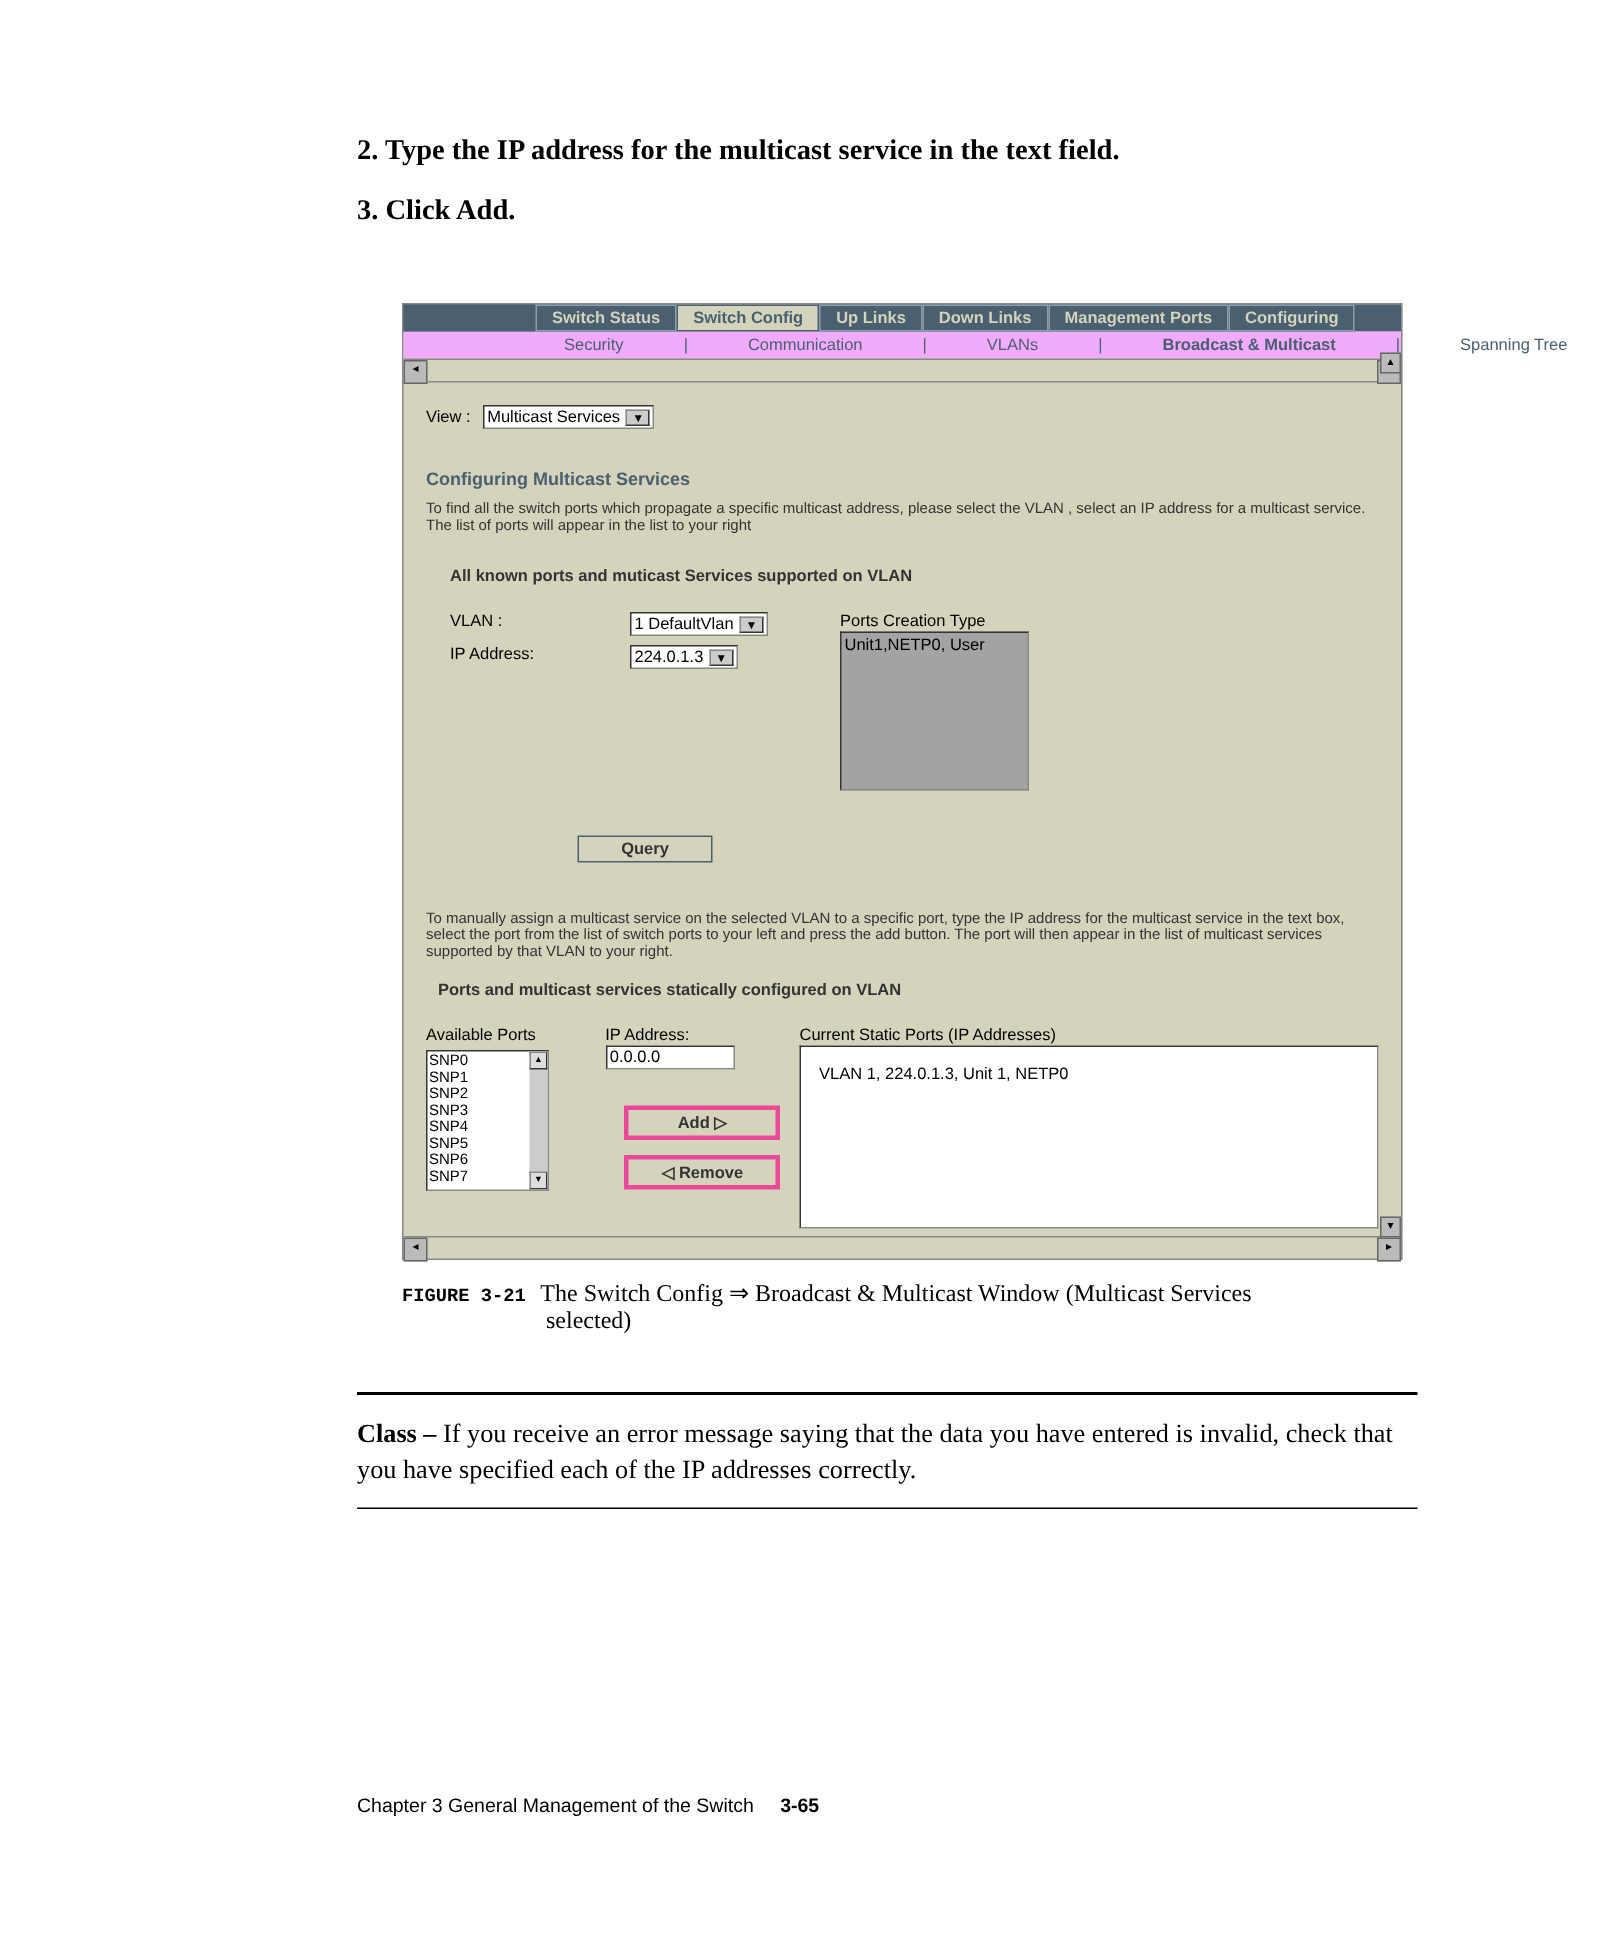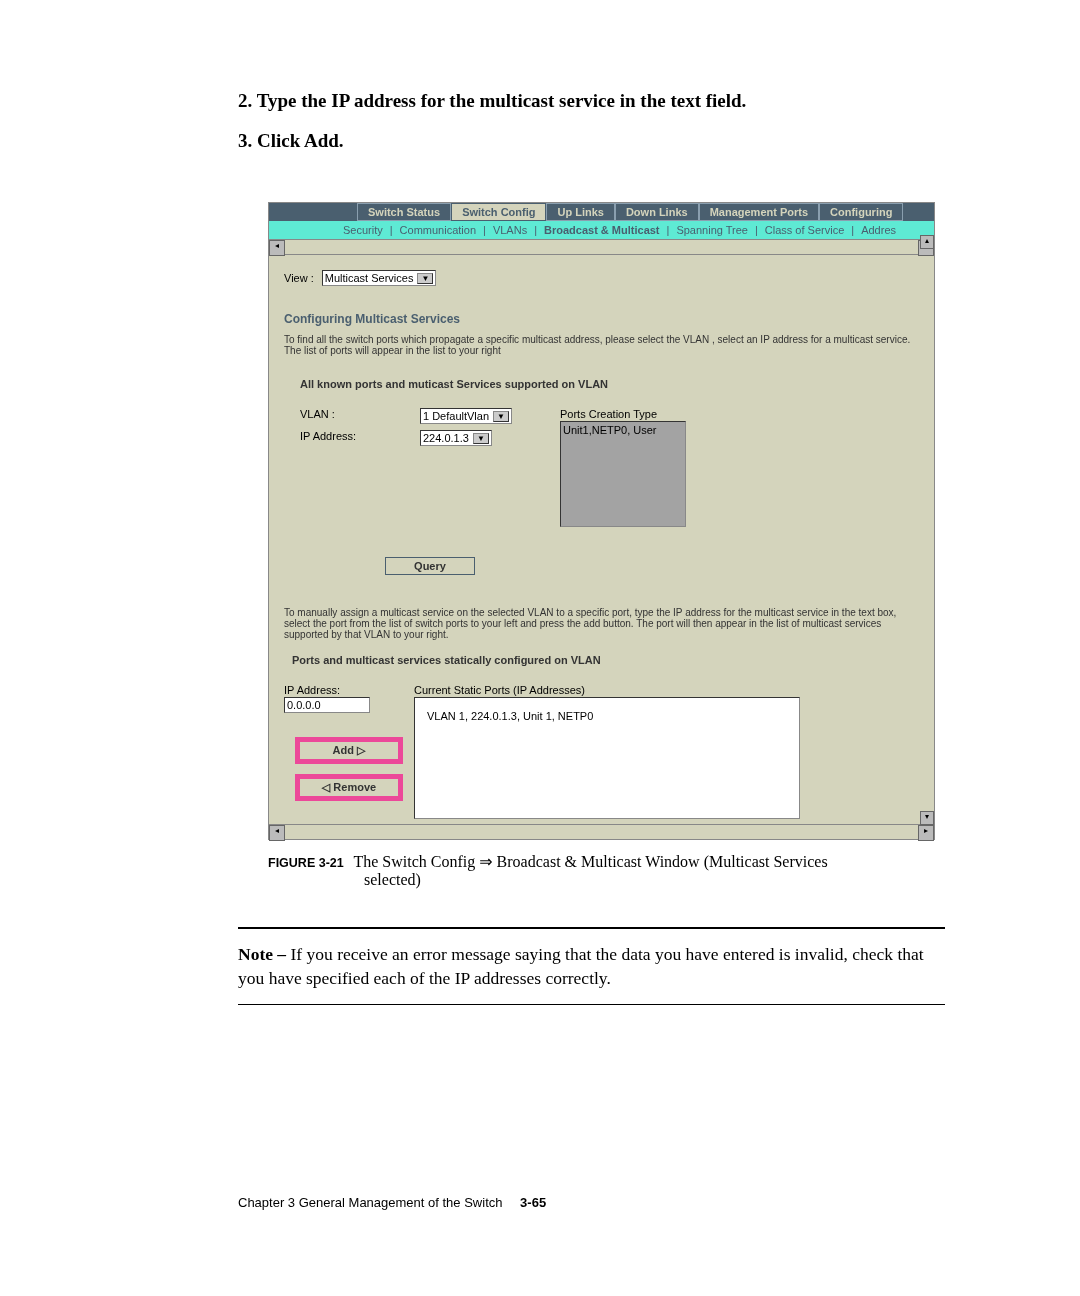--- a/index.html
+++ b/index.html
@@ -42,23 +42,24 @@
       white-space: nowrap;
     }
     .top-tab.active {
       background: #d4d4bc;
       color: #4a5f6f;
       border: 1px solid #4a5f6f;
     }
     .spacer { flex: 0 0 88px; background: #4a5f6f; }
     .sub-tabs {
       display: flex;
-      background: #5eead4;
+      background: #f0abfc;
       font-size: 11px;
       padding: 2px 0;
+      gap: 33px;
     }
     .sub-spacer { flex: 0 0 70px; }
     .sub-tab {
       padding: 1px 4px;
       font-size: 11px;
       color: #4a5f6f;
       white-space: nowrap;
     }
     .sub-tab.active { font-weight: bold; }
     .sep { color: #4a5f6f; padding: 1px 3px; }
@@ -179,21 +180,21 @@
       background: #d4d4bc;
       border: 1px solid #4a5f6f;
       padding: 2px 28px;
       font-size: 11px;
       font-weight: bold;
       color: #333;
       display: inline-block;
     }
     .button-sm {
       background: #d4d4bc;
-      border: 5px solid #ec4899;
+      border: 3px solid #ec4899;
       padding: 2px 14px;
       font-size: 11px;
       font-weight: bold;
       color: #333;
       display: inline-block;
       width: 70px;
       text-align: center;
       margin-bottom: 10px;
     }
     .lower-section {
@@ -253,21 +254,21 @@
     .bottom-scroll {
       display: flex;
       height: 14px;
       border-top: 1px solid #888;
     }
     .figure-caption {
       margin: 12px 0 38px 30px;
       font-size: 16px;
     }
     .figure-caption .fig-label {
-      font-family: Liberation Sans, sans-serif;
+      font-family: Liberation Mono, monospace;
       font-size: 12.5px;
       font-weight: bold;
       margin-right: 6px;
     }
     .note-block {
       border-top: 2px solid #000;
       border-bottom: 1px solid #000;
       padding: 14px 0;
       margin: 0 0 14px 0;
       font-size: 17.5px;
@@ -365,20 +366,40 @@
       </div>
 
       <div class="query-btn-row">
         <div class="button">Query</div>
       </div>
 
       <div class="info-text" style="margin-bottom:14px;">To manually assign a multicast service on the selected VLAN to a specific port, type the IP address for the multicast service in the text box, select the port from the list of switch ports to your left and press the add button. The port will then appear in the list of multicast services supported by that VLAN to your right.</div>
       <div class="sub-heading" style="margin-left:8px;">Ports and multicast services statically configured on VLAN</div>
 
       <div class="lower-section">
+        <div class="avail-ports">
+          <div class="box-label">Available Ports</div>
+          <div class="port-listbox">
+            <div class="port-items">
+              <div>SNP0</div>
+              <div>SNP1</div>
+              <div>SNP2</div>
+              <div>SNP3</div>
+              <div>SNP4</div>
+              <div>SNP5</div>
+              <div>SNP6</div>
+              <div>SNP7</div>
+            </div>
+            <div class="port-scroll">
+              <div class="ab">▴</div>
+              <div class="tr"></div>
+              <div class="ab">▾</div>
+            </div>
+          </div>
+        </div>
 
         <div class="ip-section">
           <div class="box-label">IP Address:</div>
           <div class="ip-field">0.0.0.0</div>
           <div class="btn-col">
             <div class="button-sm">Add  ▷</div>
             <div class="button-sm">◁  Remove</div>
           </div>
         </div>
 
@@ -398,20 +419,20 @@
     </div>
   </div>
 
   <div class="figure-caption">
     <span class="fig-label">FIGURE 3-21</span>
     <span>The Switch Config ⇒ Broadcast &amp; Multicast Window (Multicast Services</span><br>
     <span style="margin-left:96px;display:inline-block;">selected)</span>
   </div>
 
   <div class="note-block">
-    <strong>Note – </strong><span>If you receive an error message saying that the data you have entered is invalid, check that you have specified each of the IP addresses correctly.</span>
+    <strong>Class – </strong><span>If you receive an error message saying that the data you have entered is invalid, check that you have specified each of the IP addresses correctly.</span>
   </div>
 
   <div class="footer">
     <span>Chapter 3   General Management of the Switch</span>
     <span class="pn">3-65</span>
   </div>
 </div>
 
 </body></html>

